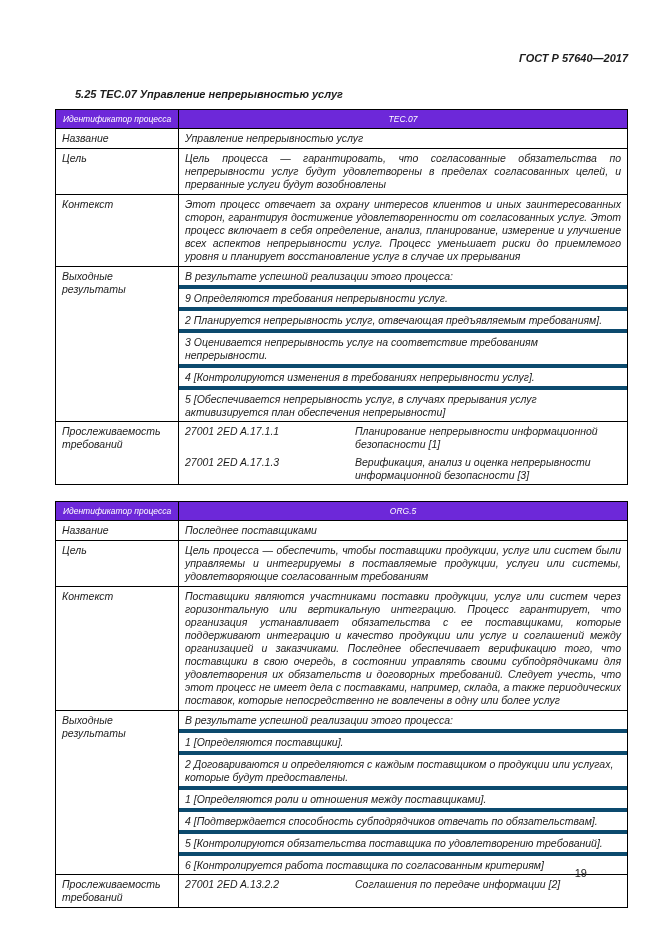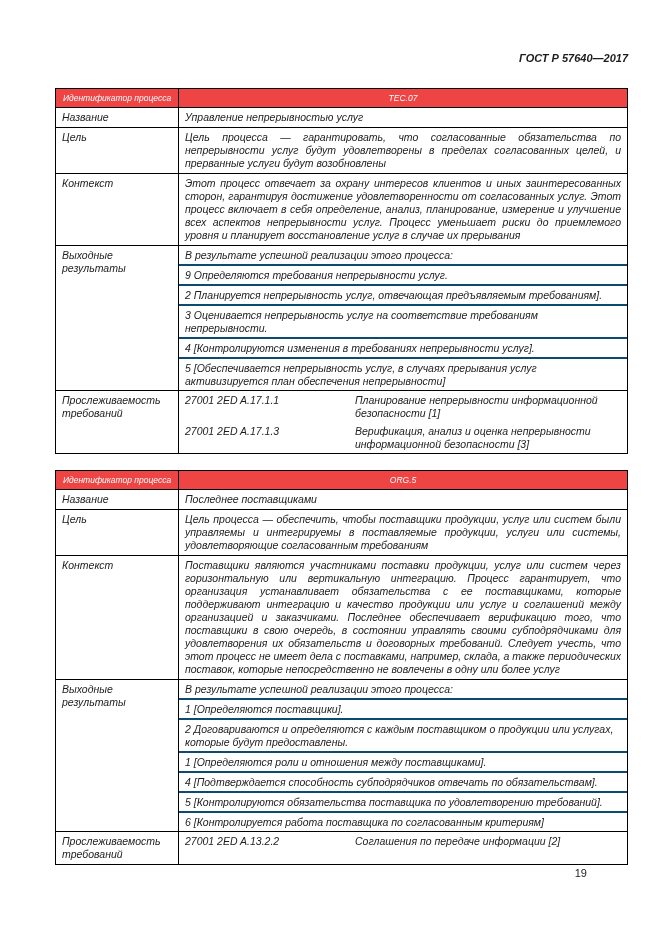--- a/index.html
+++ b/index.html
@@ -31,51 +31,52 @@
     font-size: 10.5px;
   }
   table.process-table td {
     border: 1px solid #000;
     vertical-align: top;
     padding: 3px 6px;
     line-height: 13px;
   }
   col.label-col { width: 123px; }
   tr.head-row td {
-    background: #ef4444;
+    background: #6d28d9;
     color: #ffffff;
     font-size: 8.5px;
     text-align: center;
     padding: 4px 4px;
     line-height: 10px;
   }
   td.body-text { text-align: justify; }
   td.no-pad { padding: 0 !important; }
   .output-item {
     padding: 2.5px 6px;
-    border-bottom: 2px solid #0c4a6e;
+    border-bottom: 4px solid #0c4a6e;
   }
   .output-item:last-child { border-bottom: none; }
   .trace-row { display: flex; padding: 2.5px 6px; gap: 32px; }
   .trace-code { width: 138px; flex: none; }
   .trace-desc { flex: 1; }
   .page-number {
     position: absolute;
     right: 74px;
     bottom: 56px;
     font-size: 11px;
   }
 </style>
 </head>
 <body>
 
 <div class="page">
 
   <div class="doc-header">ГОСТ Р 57640—2017</div>
 
+  <div class="section-heading">5.25 TEC.07 Управление непрерывностью услуг</div>
 
   <table class="process-table">
     <colgroup>
         <col class="label-col">
         <col>
       </colgroup>
     <tbody>
         <tr class="head-row">
       <td>Идентификатор процесса</td>
       <td>TEC.07</td>

